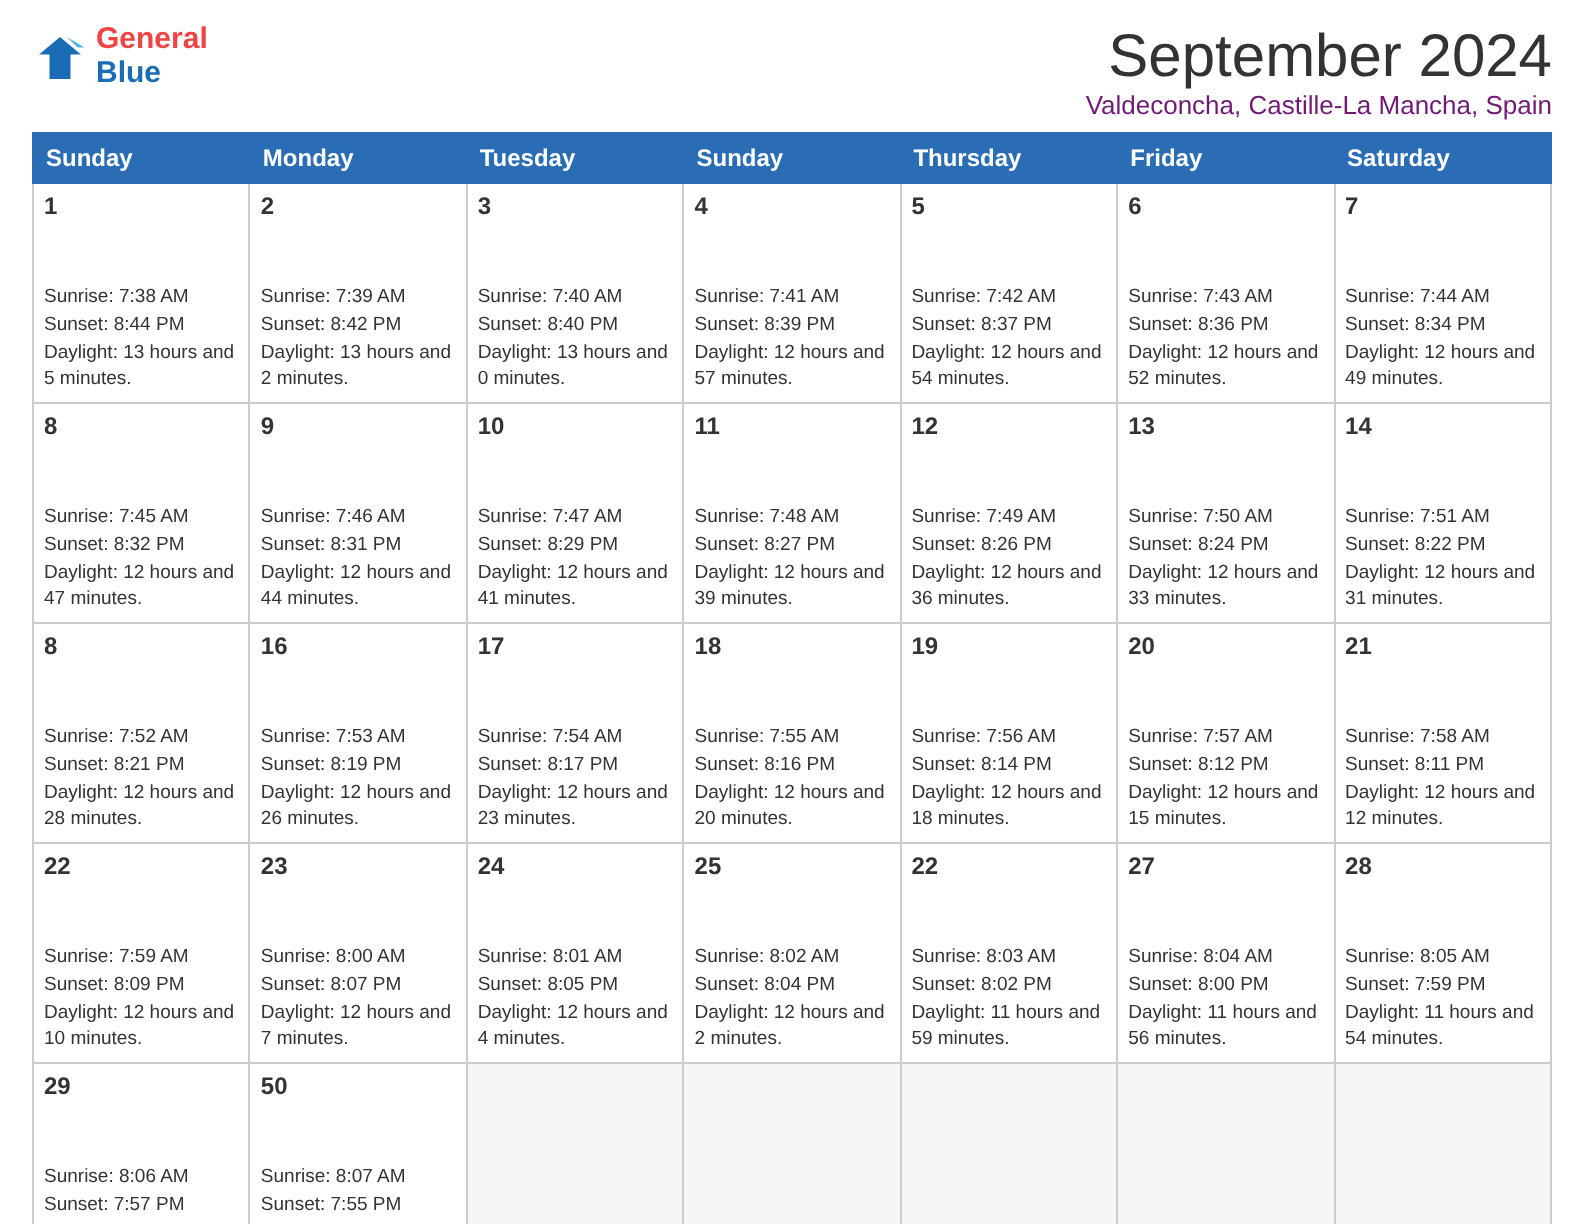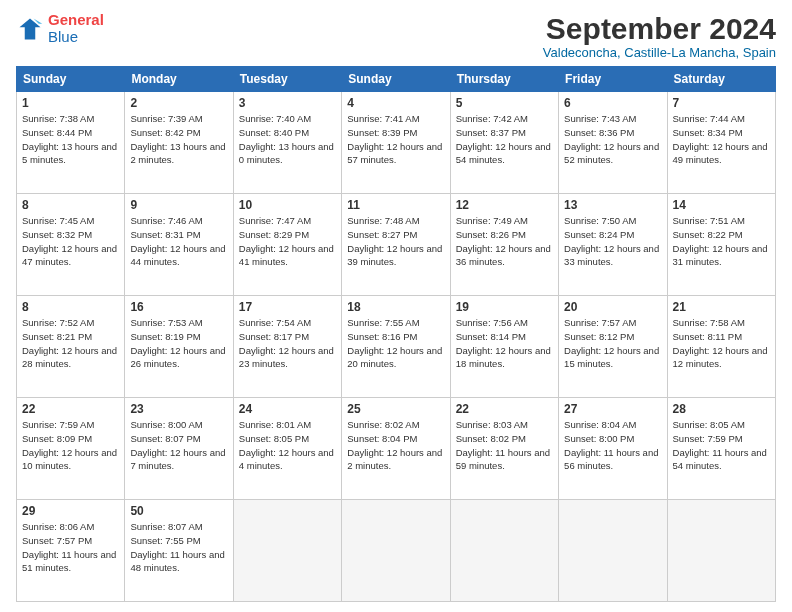--- a/index.html
+++ b/index.html
@@ -33,39 +33,39 @@
       flex-direction: column;
       line-height: 1.1;
     }
     .logo-general {
       font-size: 15px;
       font-weight: bold;
       color: #ef4444;
     }
     .logo-blue {
       font-size: 15px;
-      font-weight: normal;
+      font-weight: bold;
       color: #1a6db5;
     }
     .logo-icon {
       width: 28px;
       height: 28px;
     }
     .title-block {
       text-align: right;
     }
     .month-title {
       font-size: 30px;
-      font-weight: bold;
+      font-weight: normal;
       color: #333;
       line-height: 1.1;
     }
     .location {
       font-size: 13px;
-      color: #0369a1;
+      color: #701a75;
     }
     table {
       width: 100%;
       border-collapse: collapse;
       flex: 1;
     }
     thead tr th {
       background: #2a6db5;
       color: #fff;
       font-size: 12px;
@@ -87,20 +87,21 @@
       background: #f5f5f5;
     }
     .day-num {
       font-size: 12px;
       font-weight: bold;
       display: block;
       margin-bottom: 2px;
     }
     .day-info {
       line-height: 1.45;
+      margin-top: 32px;
     }
   </style>
 </head>
 <body>
 
 <div class="page">
   <div class="header">
     <div class="logo">
       <svg class="logo-icon" viewBox="0 0 32 32">
         <polygon points="16,4 28,14 22,14 22,28 10,28 10,14 4,14" fill="#1a6db5"></polygon>

